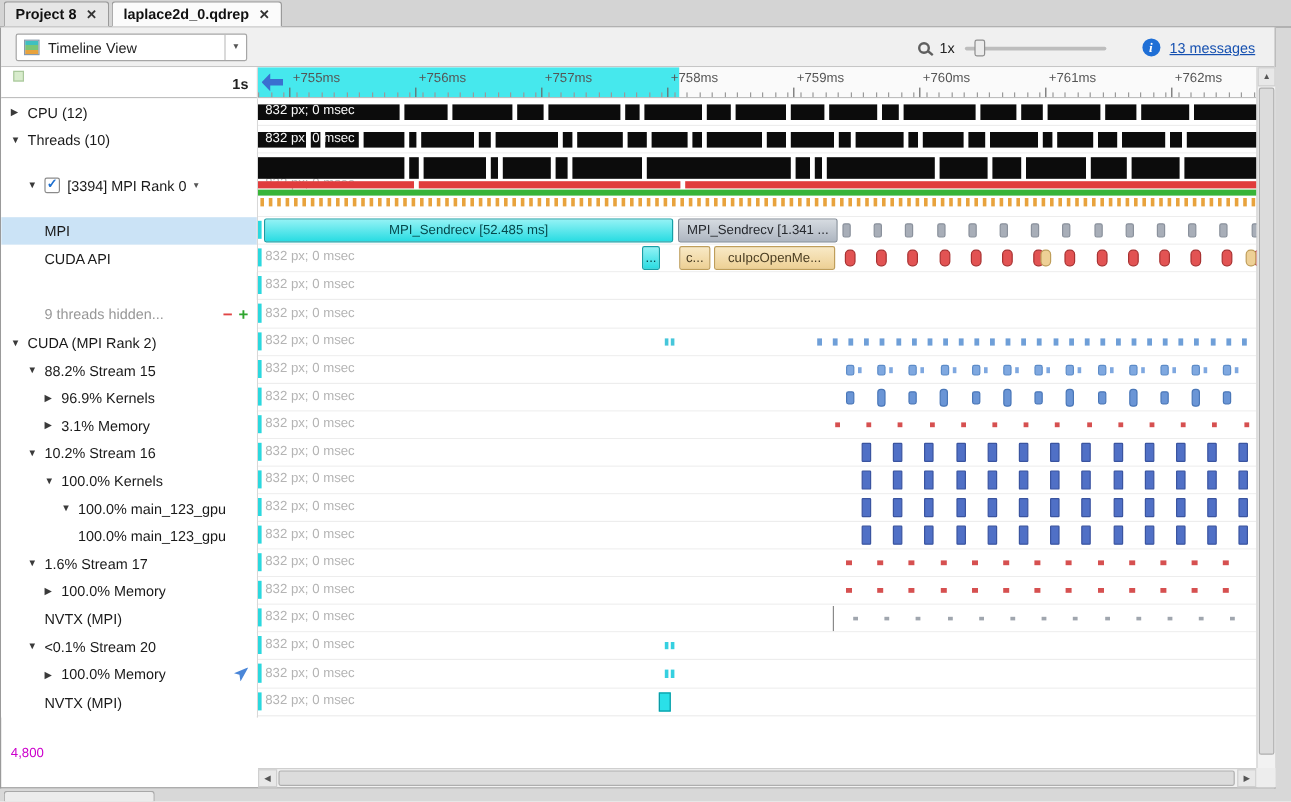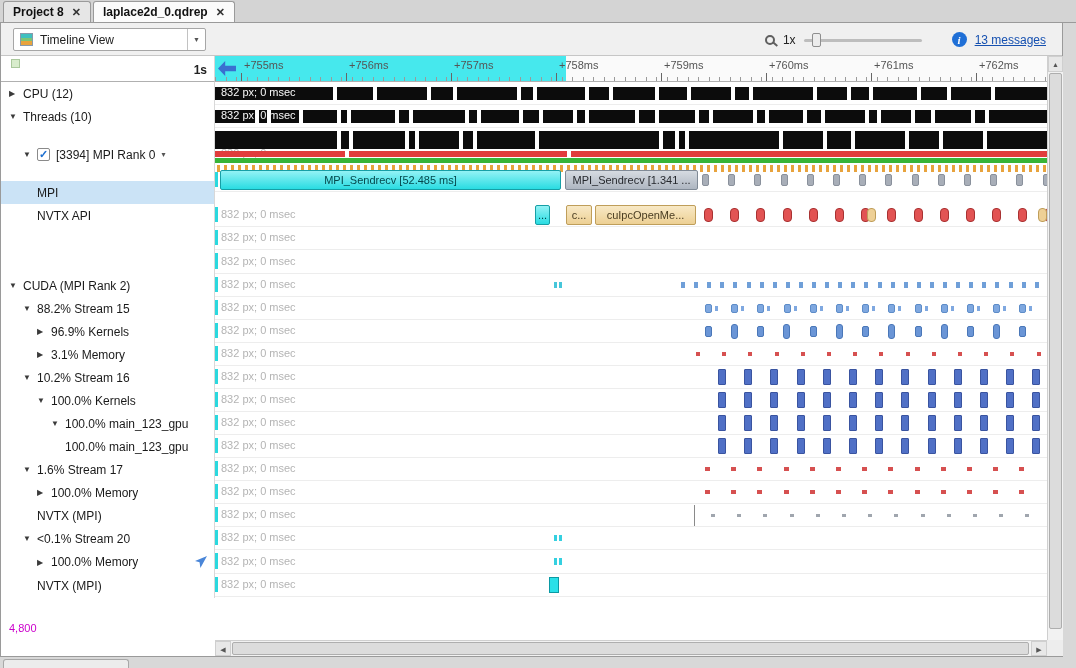--- a/index.html
+++ b/index.html
@@ -239,21 +239,28 @@
         <div class="tree-row" style="top: 46px; height: 53px; padding-left: 22px;">
           <div class="arr">▼</div>
           <div class="cb">✓</div>
           <div class="lbl">[3394] MPI Rank 0</div>
           <div class="caret">▾</div>
         </div>
         <div class="tree-row selected" style="top: 99px; height: 23px; padding-left: 36px;">
           <div class="lbl">MPI</div>
         </div>
         <div class="tree-row" style="top: 122px; height: 23px; padding-left: 36px;">
-          <div class="lbl">NVTX API</div>
+          <div class="lbl">CUDA API</div>
+        </div>
+        <div class="tree-row muted" style="top: 168px; height: 24px; padding-left: 36px;">
+          <div class="lbl">9 threads hidden...</div>
+          <div class="icwrap">
+            <div class="ico minus">−</div>
+            <div class="ico plus">+</div>
+          </div>
         </div>
         <div class="tree-row" style="top: 192px; height: 23px; padding-left: 8px;">
           <div class="arr">▼</div>
           <div class="lbl">CUDA (MPI Rank 2)</div>
         </div>
         <div class="tree-row" style="top: 215px; height: 23px; padding-left: 22px;">
           <div class="arr">▼</div>
           <div class="lbl">88.2% Stream 15</div>
         </div>
         <div class="tree-row" style="top: 238px; height: 23px; padding-left: 36px;">
@@ -495,21 +502,21 @@
           <div class="mkd" style="left: 772px; width: 3px; height: 7px; top: 37px; background: rgb(232, 163, 61);"></div>
           <div class="mkd" style="left: 779px; width: 3px; height: 7px; top: 37px; background: rgb(232, 163, 61);"></div>
           <div class="mkd" style="left: 786px; width: 3px; height: 7px; top: 37px; background: rgb(232, 163, 61);"></div>
           <div class="mkd" style="left: 793px; width: 3px; height: 7px; top: 37px; background: rgb(232, 163, 61);"></div>
           <div class="mkd" style="left: 800px; width: 3px; height: 7px; top: 37px; background: rgb(232, 163, 61);"></div>
           <div class="mkd" style="left: 807px; width: 3px; height: 7px; top: 37px; background: rgb(232, 163, 61);"></div>
           <div class="mkd" style="left: 814px; width: 3px; height: 7px; top: 37px; background: rgb(232, 163, 61);"></div>
           <div class="mkd" style="left: 821px; width: 3px; height: 7px; top: 37px; background: rgb(232, 163, 61);"></div>
           <div class="mkd" style="left: 828px; width: 3px; height: 7px; top: 37px; background: rgb(232, 163, 61);"></div>
         </div>
-        <div class="tl-row" style="top: 87px; height: 23px; text-align: center;">
+        <div class="tl-row" style="top: 99px; height: 23px; text-align: center;">
           <div class="overlay" style="top: 4px;">832 px; 0 msec</div>
           <div class="leftstrip"></div>
           <div class="mkd" style="left: 487px; width: 7px; height: 12px; top: 5px; background: rgb(168, 174, 184); border: 1px solid rgb(138, 145, 156); border-radius: 2px;"></div>
           <div class="mkd" style="left: 513px; width: 7px; height: 12px; top: 5px; background: rgb(168, 174, 184); border: 1px solid rgb(138, 145, 156); border-radius: 2px;"></div>
           <div class="mkd" style="left: 539px; width: 7px; height: 12px; top: 5px; background: rgb(168, 174, 184); border: 1px solid rgb(138, 145, 156); border-radius: 2px;"></div>
           <div class="mkd" style="left: 566px; width: 7px; height: 12px; top: 5px; background: rgb(168, 174, 184); border: 1px solid rgb(138, 145, 156); border-radius: 2px;"></div>
           <div class="mkd" style="left: 592px; width: 7px; height: 12px; top: 5px; background: rgb(168, 174, 184); border: 1px solid rgb(138, 145, 156); border-radius: 2px;"></div>
           <div class="mkd" style="left: 618px; width: 7px; height: 12px; top: 5px; background: rgb(168, 174, 184); border: 1px solid rgb(138, 145, 156); border-radius: 2px;"></div>
           <div class="mkd" style="left: 644px; width: 7px; height: 12px; top: 5px; background: rgb(168, 174, 184); border: 1px solid rgb(138, 145, 156); border-radius: 2px;"></div>
           <div class="mkd" style="left: 670px; width: 7px; height: 12px; top: 5px; background: rgb(168, 174, 184); border: 1px solid rgb(138, 145, 156); border-radius: 2px;"></div>

